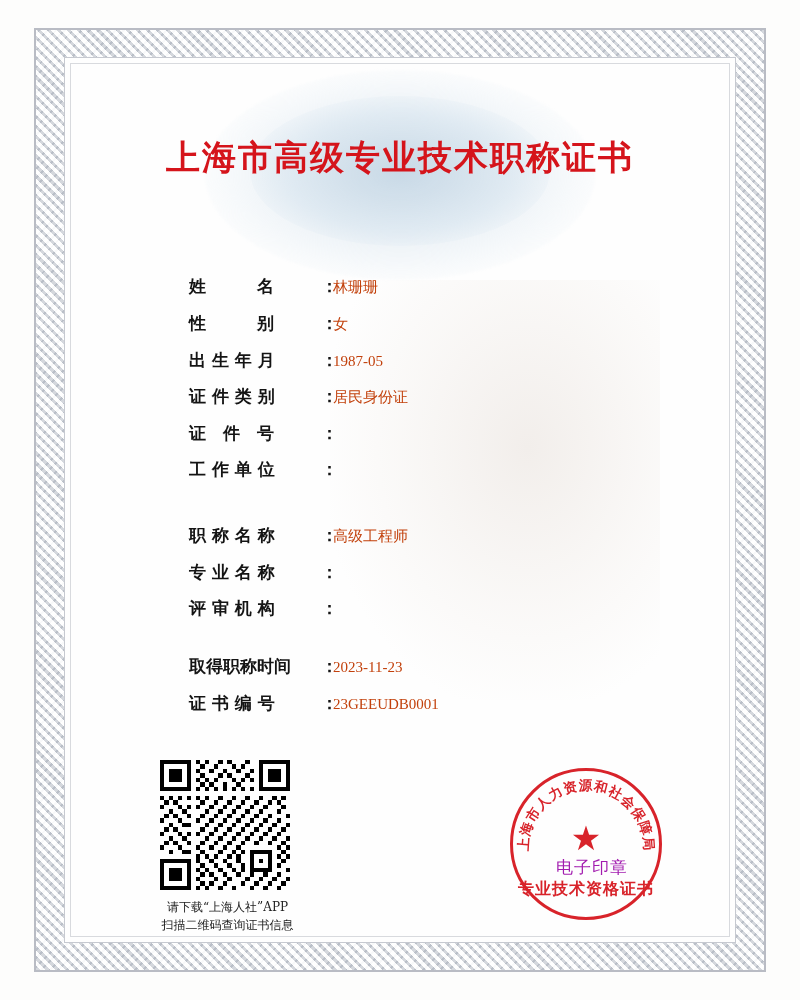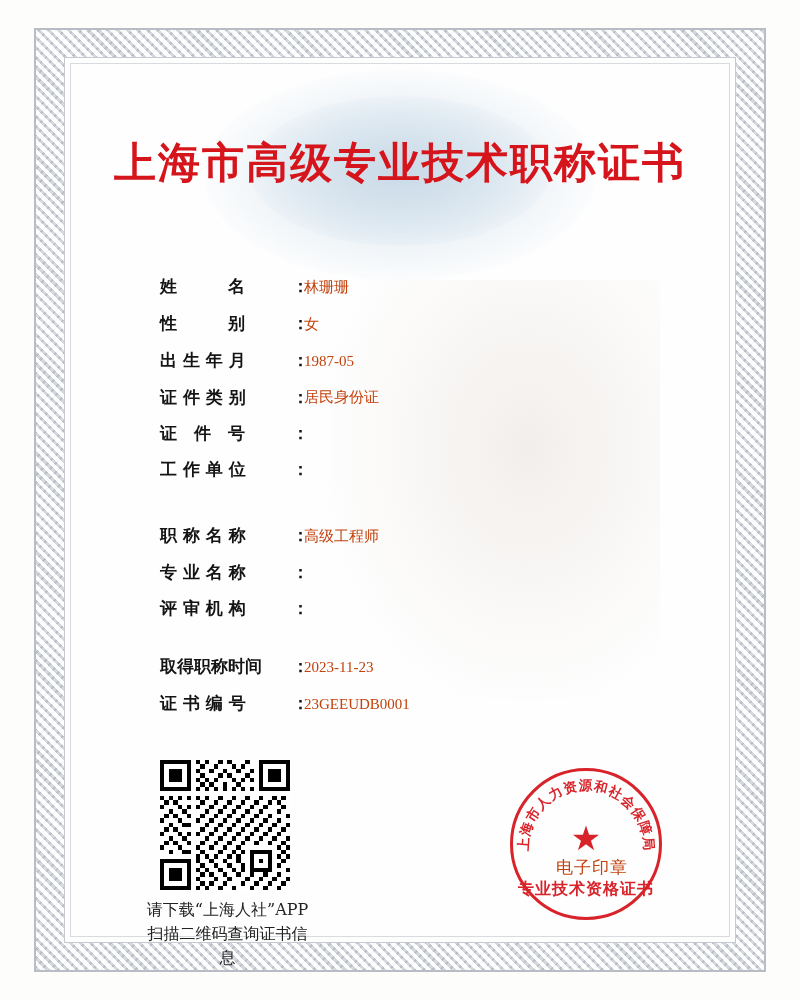--- a/index.html
+++ b/index.html
@@ -107,36 +107,37 @@
   }
 
   .title {
     position: absolute;
     left: 0;
     right: 0;
     top: 135px;
     text-align: center;
     color: #d5141b;
     font-family: Liberation Mono, monospace;
-    font-size: 42px;
+    font-size: 34px;
     font-weight: bold;
     letter-spacing: 2px;
     white-space: nowrap;
   }
 
   .fields {
     position: absolute;
     left: 160px;
     top: 275px;
     width: 520px;
   }
   .field-row {
     display: flex;
-    align-items: center;
+    align-items: flex-start;
     margin-bottom: 13px;
+    margin-left: 29px;
   }
   .field-label {
     width: 132px;
     flex: 0 0 132px;
     font-family: "DejaVu Serif", "Liberation Serif", serif;
     font-size: 17px;
     font-weight: bold;
     color: #141414;
     letter-spacing: 0px;
     display: flex;
@@ -179,21 +180,21 @@
     background: #ffffff;
   }
   .qr canvas, .qr svg { display: block; }
   .qr-caption {
     position: absolute;
     left: 140px;
     top: 898px;
     width: 175px;
     text-align: center;
     font-family: "DejaVu Serif", "Liberation Serif", serif;
-    font-size: 16px;
+    font-size: 12px;
     color: #222;
     line-height: 1.5;
     white-space: pre-line;
   }
 
   
   .seal {
     position: absolute;
     left: 510px;
     top: 768px;
@@ -237,21 +238,21 @@
     font-size: 16px;
     font-weight: bold;
     letter-spacing: 1px;
   }
   .seal-label {
     position: absolute;
     left: 556px;
     top: 856px;
     font-family: "DejaVu Serif", "Liberation Serif", serif;
     font-size: 17px;
-    color: #c2410c;
+    color: #a21caf;
     letter-spacing: 1px;
   }
 </style>
 </head>
 <body>
 
 <div class="certificate">
 
   <div class="frame-outer"></div>
   <div class="frame-inner-mask"></div>

